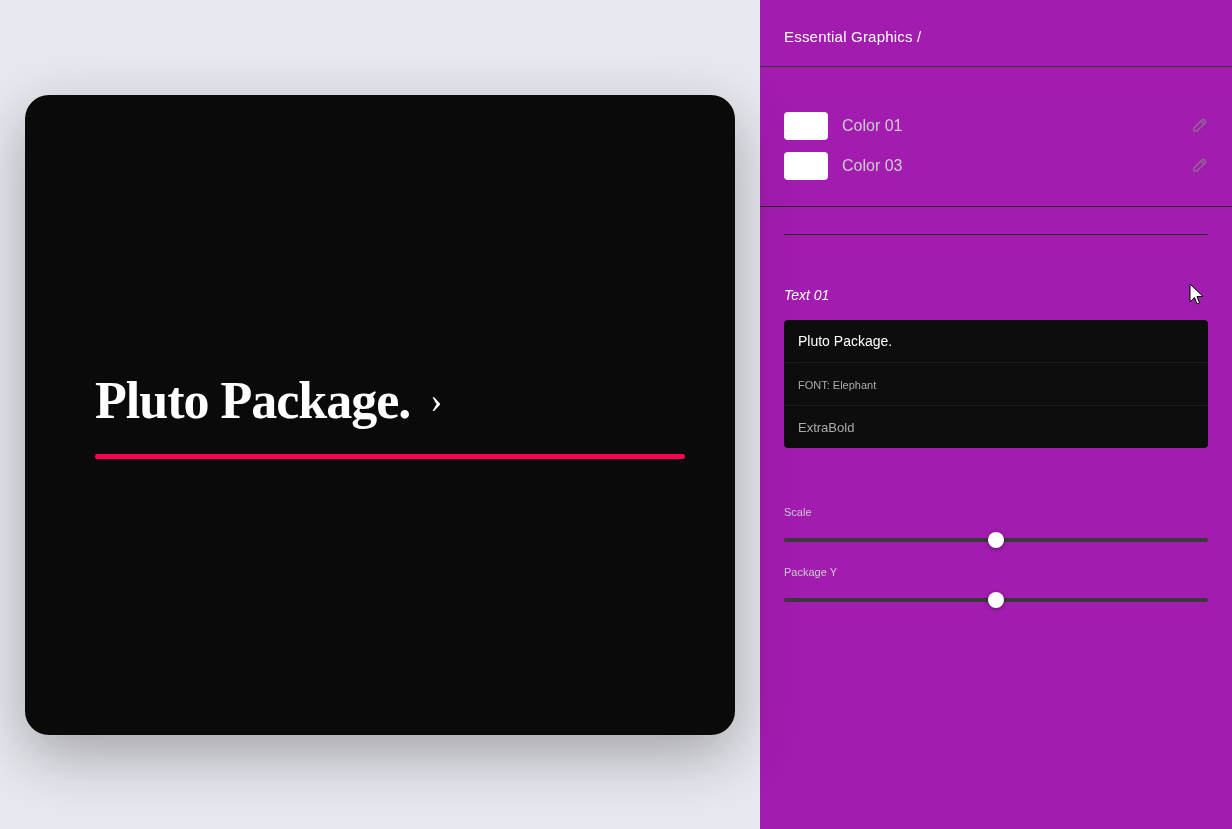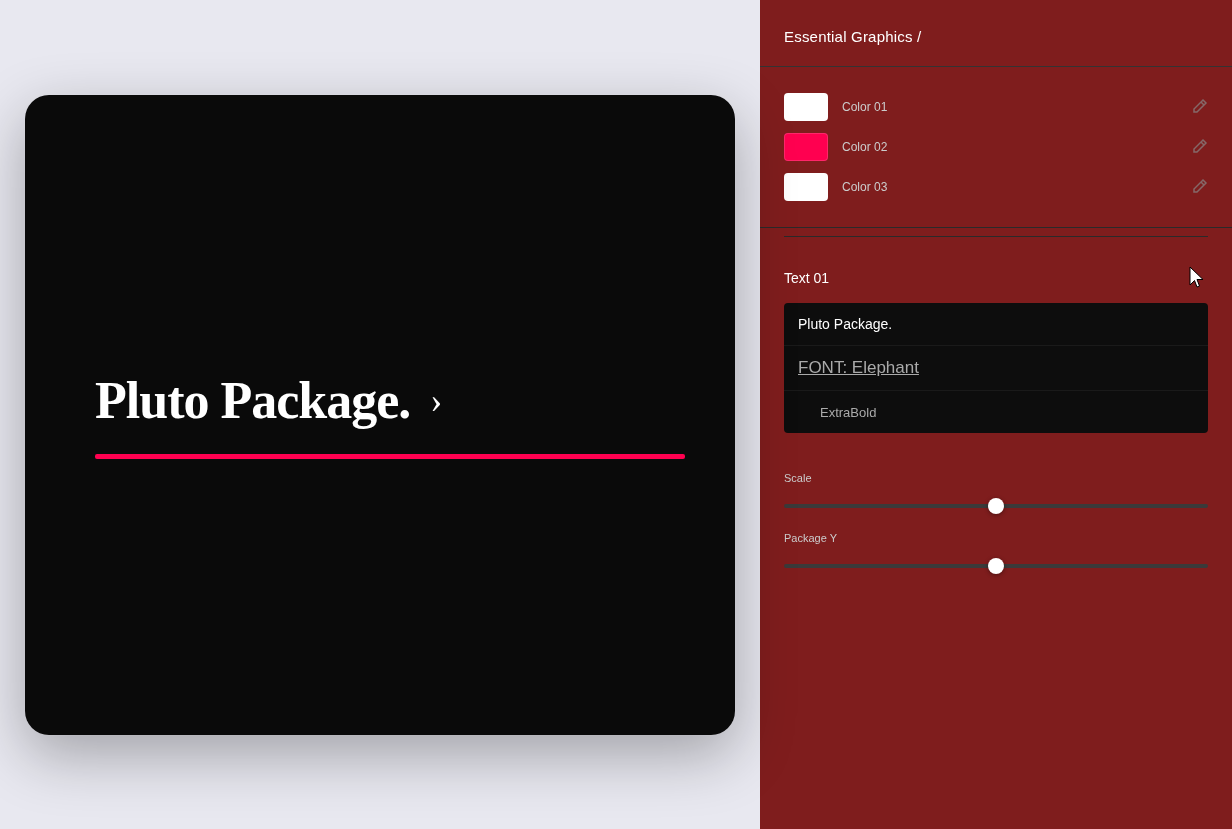--- a/index.html
+++ b/index.html
@@ -62,26 +62,27 @@
       width: 590px;
       height: 5px;
       background: #ff0050;
       border-radius: 2px;
     }
 
     
     .controls-panel {
       width: 472px;
       height: 829px;
-      background: #7f1d1d;
+      background: #a21caf;
       display: flex;
       flex-direction: column;
       padding: 0;
       overflow-y: auto;
       flex-shrink: 0;
+      gap: 19px;
     }
 
     .panel-header {
       padding: 28px 24px 20px;
       border-bottom: 1px solid #333;
     }
 
     .panel-title {
       color: #ffffff;
       font-size: 15px;
@@ -112,21 +113,21 @@
       height: 28px;
       border-radius: 4px;
       border: 1px solid rgba(255,255,255,0.15);
     }
 
     .color-swatch.white { background: #ffffff; }
     .color-swatch.pink { background: #ff0050; }
 
     .color-label {
       color: #cccccc;
-      font-size: 12px;
+      font-size: 16px;
       font-weight: 400;
     }
 
     .color-edit-icon {
       color: #888;
       font-size: 14px;
       cursor: pointer;
       opacity: 0.7;
     }
 
@@ -139,20 +140,21 @@
     
     .text-section {
       padding: 20px 24px;
     }
 
     .section-header {
       display: flex;
       align-items: center;
       justify-content: space-between;
       margin-bottom: 12px;
+      font-style: italic;
     }
 
     .section-title {
       color: #ffffff;
       font-size: 14px;
       font-weight: 500;
     }
 
     .text-input-block {
       background: #0d0d0d;
@@ -160,33 +162,31 @@
       margin-bottom: 3px;
     }
 
     .text-input-row {
       padding: 12px 14px;
       border-bottom: 1px solid #1a1a1a;
     }
 
     .text-input-row:last-child {
       border-bottom: none;
-      margin-left: 22px;
     }
 
     .text-value {
       color: #ffffff;
       font-size: 14px;
       font-weight: 500;
     }
 
     .text-font {
       color: #aaaaaa;
-      font-size: 17px;
-      text-decoration: underline;
+      font-size: 11px;
     }
 
     .text-weight {
       color: #aaaaaa;
       font-size: 13px;
     }
 
     
     .sliders-section {
       padding: 16px 24px;
@@ -255,45 +255,33 @@
         <span class="color-label">Color 01</span>
       </div>
       <span class="color-edit-icon">
         <svg width="16" height="16" viewBox="0 0 16 16" fill="none" xmlns="http://www.w3.org/2000/svg">
           <path d="M11 2L14 5L5 14H2V11L11 2Z" stroke="#888" stroke-width="1.5" fill="none"></path>
           <path d="M9 4L12 7" stroke="#888" stroke-width="1.5"></path>
         </svg>
       </span>
     </div>
 
+
     <div class="color-row">
       <div class="color-left">
-        <div class="color-swatch pink"></div>
-        <span class="color-label">Color 02</span>
+        <div class="color-swatch white"></div>
+        <span class="color-label">Color 03</span>
       </div>
       <span class="color-edit-icon">
         <svg width="16" height="16" viewBox="0 0 16 16" fill="none" xmlns="http://www.w3.org/2000/svg">
           <path d="M11 2L14 5L5 14H2V11L11 2Z" stroke="#888" stroke-width="1.5" fill="none"></path>
           <path d="M9 4L12 7" stroke="#888" stroke-width="1.5"></path>
         </svg>
       </span>
     </div>
-
-    <div class="color-row">
-      <div class="color-left">
-        <div class="color-swatch white"></div>
-        <span class="color-label">Color 03</span>
-      </div>
-      <span class="color-edit-icon">
-        <svg width="16" height="16" viewBox="0 0 16 16" fill="none" xmlns="http://www.w3.org/2000/svg">
-          <path d="M11 2L14 5L5 14H2V11L11 2Z" stroke="#888" stroke-width="1.5" fill="none"></path>
-          <path d="M9 4L12 7" stroke="#888" stroke-width="1.5"></path>
-        </svg>
-      </span>
-    </div>
   </div>
 
   <div class="divider"></div>
 
   <div class="text-section">
     <div class="section-header">
       <span class="section-title">Text 01</span>
 
       <svg class="cursor-svg" viewBox="0 0 22 26" fill="none" xmlns="http://www.w3.org/2000/svg">
         <path d="M4 2L4 20L8.5 15.5L11 22L13.5 21L11 14.5L17 14.5L4 2Z" fill="white" stroke="black" stroke-width="1"></path>

